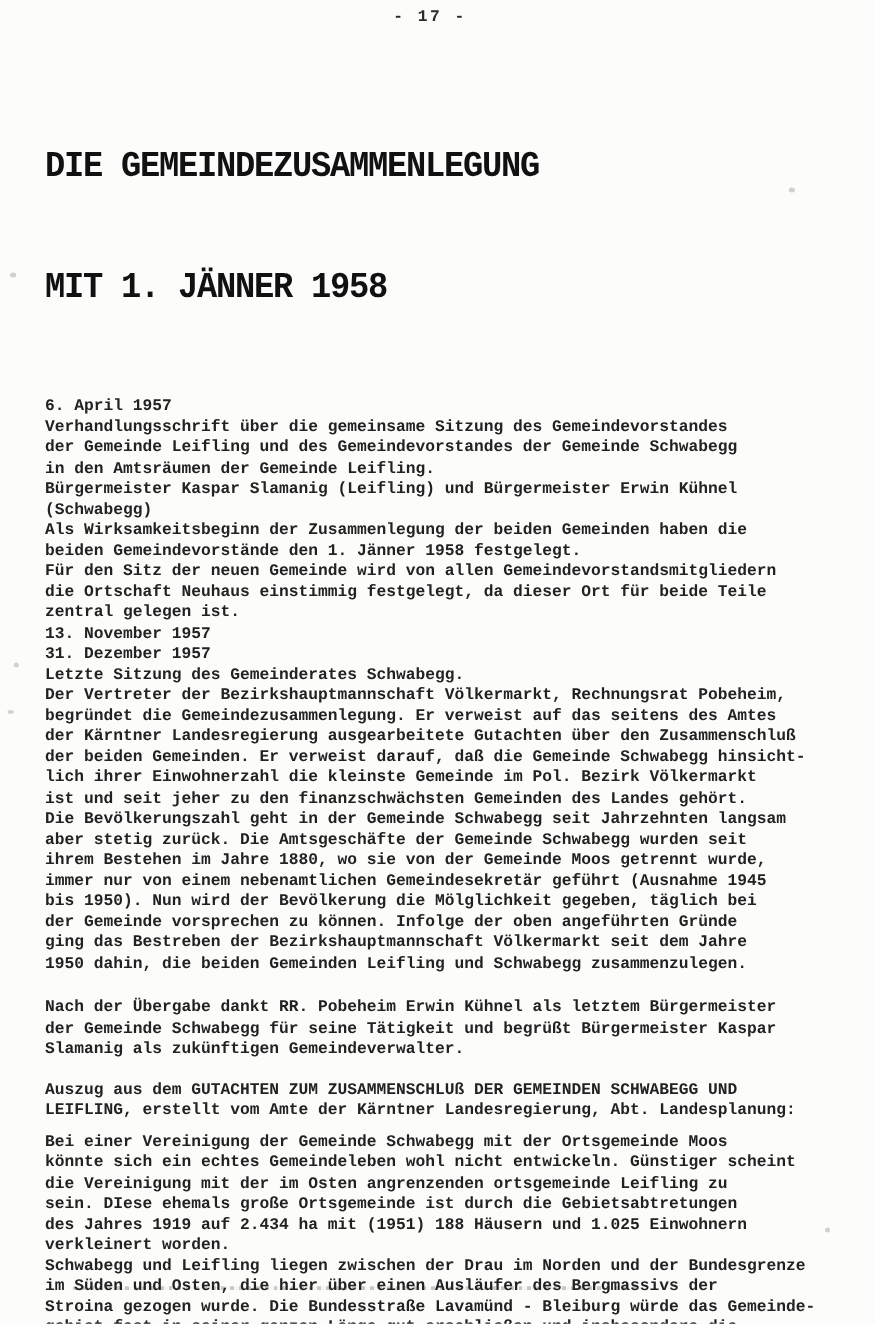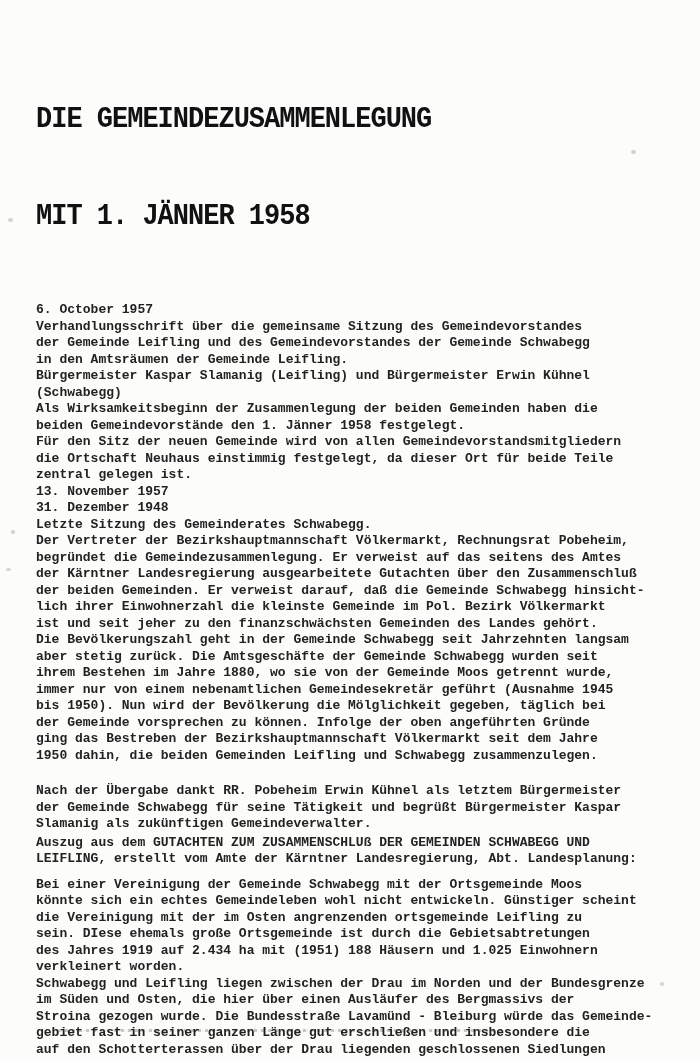--- a/index.html
+++ b/index.html
@@ -45,21 +45,21 @@
   }
   .section-heading {
     white-space: pre;
   }
   .section-body, .paragraph {
     white-space: pre;
   }
   .section { margin-top: 0; }
   .section:first-of-type { margin-top: 0; }
   .para-1 { margin-top: 19px; }
-  .para-2 { margin-top: 2px; }
+  .para-2 { margin-top: 16px; }
   .para-3 { margin-top: 9px; }
 
   
   .scan-speckle-line {
     position: absolute;
     left: 58px;
     top: 1029px;
     width: 452px;
     height: 3px;
     background: repeating-linear-gradient(
@@ -80,48 +80,49 @@
   .speck.s3 { left: 6px;  top: 568px; width: 5px; height: 3px; }
   .speck.s4 { left: 631px; top: 150px; width: 5px; height: 4px; }
   .speck.s5 { left: 660px; top: 982px; width: 4px; height: 4px; }
   .speck.s6 { left: 286px; top: 1046px; width: 4px; height: 3px; }
 </style>
 </head>
 <body>
 
 <div class="page">
 
+  <div class="page-number">- 17 -</div>
 
   <div class="doc-title">
     <div>DIE GEMEINDEZUSAMMENLEGUNG</div>
     <div>MIT 1. JÄNNER 1958</div>
   </div>
 
   <div class="body-text">
 
     <div class="section">
-      <div class="section-heading">6. October 1957</div>
+      <div class="section-heading">6. April 1957</div>
       <div class="section-body">Verhandlungsschrift über die gemeinsame Sitzung des Gemeindevorstandes
 der Gemeinde Leifling und des Gemeindevorstandes der Gemeinde Schwabegg
 in den Amtsräumen der Gemeinde Leifling.
 Bürgermeister Kaspar Slamanig (Leifling) und Bürgermeister Erwin Kühnel
 (Schwabegg)
 Als Wirksamkeitsbeginn der Zusammenlegung der beiden Gemeinden haben die
 beiden Gemeindevorstände den 1. Jänner 1958 festgelegt.
 Für den Sitz der neuen Gemeinde wird von allen Gemeindevorstandsmitgliedern
 die Ortschaft Neuhaus einstimmig festgelegt, da dieser Ort für beide Teile
 zentral gelegen ist.</div>
     </div>
 
     <div class="section">
       <div class="section-heading">13. November 1957</div>
     </div>
 
     <div class="section">
-      <div class="section-heading">31. Dezember 1948</div>
+      <div class="section-heading">31. Dezember 1957</div>
       <div class="section-body">Letzte Sitzung des Gemeinderates Schwabegg.
 Der Vertreter der Bezirkshauptmannschaft Völkermarkt, Rechnungsrat Pobeheim,
 begründet die Gemeindezusammenlegung. Er verweist auf das seitens des Amtes
 der Kärntner Landesregierung ausgearbeitete Gutachten über den Zusammenschluß
 der beiden Gemeinden. Er verweist darauf, daß die Gemeinde Schwabegg hinsicht-
 lich ihrer Einwohnerzahl die kleinste Gemeinde im Pol. Bezirk Völkermarkt
 ist und seit jeher zu den finanzschwächsten Gemeinden des Landes gehört.
 Die Bevölkerungszahl geht in der Gemeinde Schwabegg seit Jahrzehnten langsam
 aber stetig zurück. Die Amtsgeschäfte der Gemeinde Schwabegg wurden seit
 ihrem Bestehen im Jahre 1880, wo sie von der Gemeinde Moos getrennt wurde,

